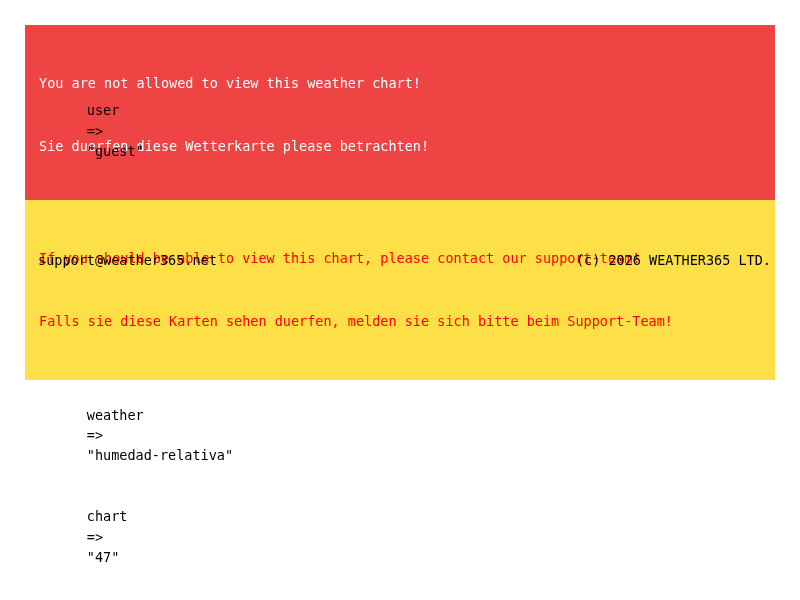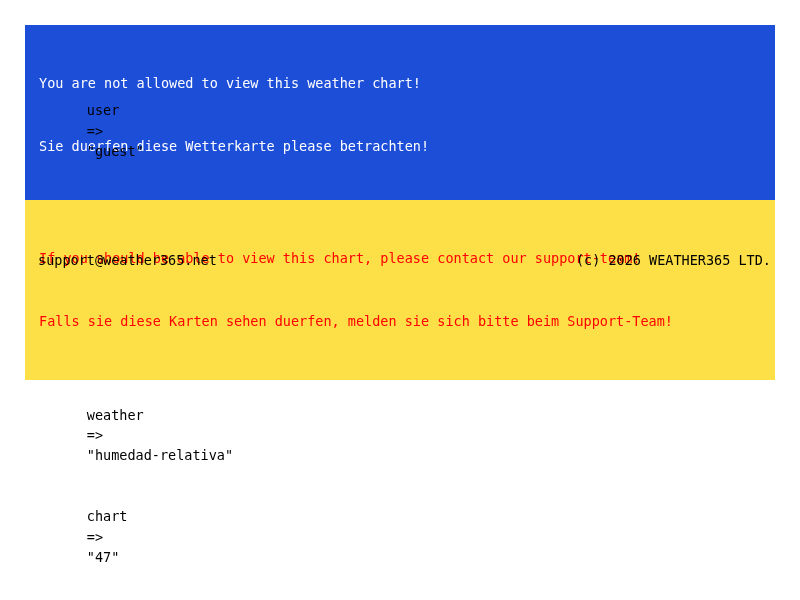--- a/index.html
+++ b/index.html
@@ -26,21 +26,21 @@
     width: 750px;
     box-sizing: border-box;
     padding: 6px 0 6px 14px;
     font-family: "DejaVu Sans Mono", monospace;
     font-size: 13.5px;
     line-height: 21px;
     white-space: pre;
   }
   .banner-deny {
     top: 25px;
-    background: #1d4ed8;
+    background: #ef4444;
     color: #ffffff;
   }
   .banner-ok {
     top: 200px;
     background: #fde047;
     color: #ff0000;
   }
   .banner-line {
     display: block;
   }

